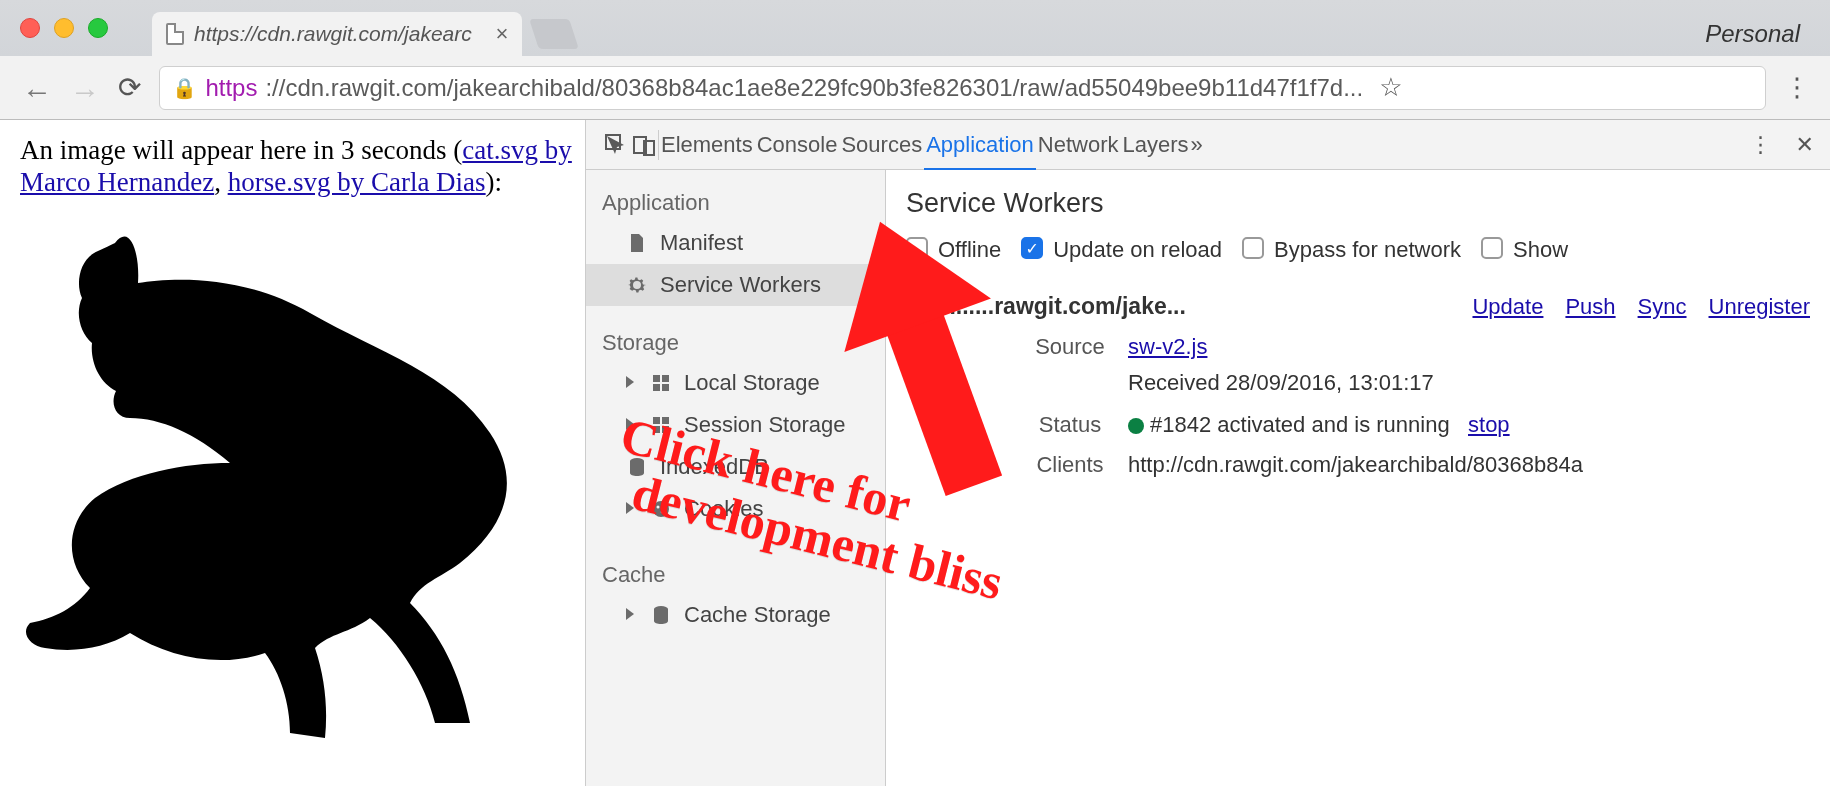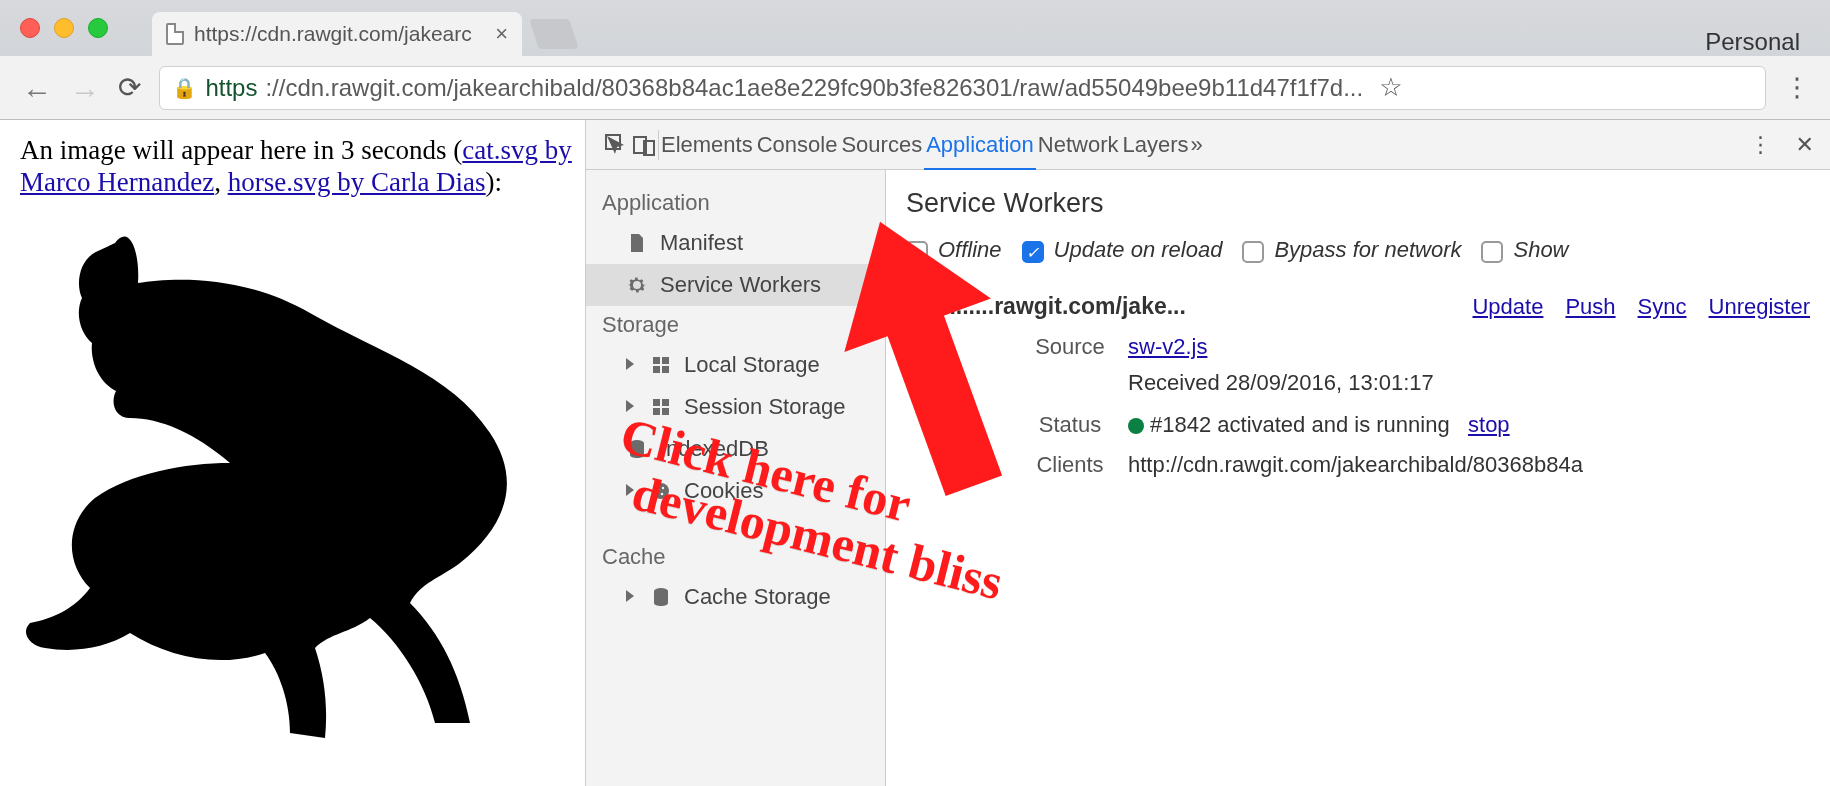--- a/index.html
+++ b/index.html
@@ -10,20 +10,21 @@
     position: relative;
   }
   
   .chrome {
     display: flex; flex-direction: column; height: 100%;
   }
   .tabstrip {
     height: 56px; background: linear-gradient(#d7d9dc,#d2d5d9);
     display: flex; align-items: flex-end; padding-left: 12px;
     position: relative;
+    font-style: italic;
   }
   .traffic-lights { position: absolute; left: 20px; top: 18px; display: flex; gap: 14px; }
   .tl { width: 20px; height: 20px; border-radius: 50%; }
   .tl.red { background:#ff5f56; border:1px solid #e0443e; }
   .tl.yellow { background:#ffbd2e; border:1px solid #dea123; }
   .tl.green { background:#27c93f; border:1px solid #1aab29; }
   .tab {
     margin-left: 140px;
     height: 44px; min-width: 370px;
     background: #f2f2f2;
@@ -34,36 +35,36 @@
     position: relative;
   }
   .tab .favicon { width:18px; height:22px; border:2px solid #888; border-radius:2px; position:relative; background:#fff;}
   .tab .favicon::after{content:"";position:absolute;right:-2px;top:-2px;width:8px;height:8px;background:#f2f2f2;border-left:2px solid #888;border-bottom:2px solid #888;}
   .tab .close { margin-left:auto; font-size:22px; color:#666; }
   .newtab {
     width: 40px; height: 30px; background:#c6c8cc; border-radius:4px; margin-left:12px; margin-bottom:7px;
     transform: skewX(18deg);
   }
   .personal {
-    position:absolute; right:30px; top:28px; font-size:24px; color:#333;
+    position:absolute; right:30px; top:20px; font-size:24px; color:#333;
   }
   .toolbar {
     height: 64px; background:#f2f2f2; border-bottom:1px solid #bcbcbc;
     display:flex; align-items:center; padding:0 18px 0 22px; gap:18px;
   }
   .nav-arrow { font-size:30px; color:#777; }
   .nav-arrow.disabled { color:#c9c9c9; }
   .reload { font-size:28px; color:#555; }
   .omnibox {
     flex:1; height:44px; background:#fff; border:1px solid #cfcfcf; border-radius:6px;
     display:flex; align-items:center; padding:0 12px; font-size:24px;
     gap:8px;
   }
   .omnibox .lock { color:#0b8043; font-size:20px; }
-  .omnibox .scheme { color:#14532d;text-align:right; }
+  .omnibox .scheme { color:#a21caf;text-align:right; }
   .omnibox .rest { color:#5a5a5a; white-space:nowrap; overflow:hidden; text-overflow:clip; }
   .star { font-size:26px; color:#555; margin-left:8px; }
   .kebab { font-size:26px; color:#555; letter-spacing:2px; }
   
   .content {
     flex:1; display:flex; background:#fff; position:relative;
   }
   .page {
     width: 585px; padding:14px 6px 12px 20px; font-family: "Times New Roman", serif;
     font-size:27px; color:#000; line-height:1.2;
@@ -97,21 +98,21 @@
   .dt-item.selected { background:#ddd; }
   .dt-item .ico { width:22px; height:22px; display:inline-flex; align-items:center; justify-content:center; color:#6b6b6b;}
   .dt-item .ico svg{width:20px;height:20px;fill:#6b6b6b;}
   .tri { display:inline-block; width:0;height:0;border-left:8px solid #6b6b6b;border-top:6px solid transparent;border-bottom:6px solid transparent; margin-right:4px; transform:translateY(-1px);}
   
   .dt-main {
     flex:1; padding:18px 20px; background:#fff; overflow:hidden;
   }
   .sw-title { font-size:27px; color:#333; margin-bottom:18px; }
   .sw-checks { display:flex; gap:20px; align-items:center; margin-bottom:30px; font-size:22px; color:#333;}
-  .chk { display:flex; align-items:flex-end; gap:10px;font-style:italic; }
+  .chk { display:flex; align-items:flex-start; gap:10px; }
   .chkbox {
     width:22px;height:22px;border:2px solid #999;border-radius:5px;background:#fff;display:inline-flex;align-items:center;justify-content:center;
   }
   .chkbox.checked{ background:#1a73e8;border-color:#1a73e8;color:#fff;font-size:16px;}
   .sw-row { display:flex; align-items:center; gap:24px; margin-bottom:14px; }
   .sw-origin { font-weight:bold; font-size:23px;}
   .sw-links { margin-left:auto; display:flex; gap:22px; }
   .sw-links a, .link { color:#1a0dab; text-decoration:underline; font-size:22px; }
   .sw-table { margin-left:124px; font-size:22px; }
   .sw-trow { display:flex; gap:18px; margin-bottom:10px; align-items:baseline;}
@@ -231,21 +232,21 @@
           </div>
           <div class="dt-item selected">
             <span class="ico gear">
                 <svg viewBox="0 0 20 20">
                   <path d="M10 6a4 4 0 100 8 4 4 0 000-8zm9 4l-2 .5-.8 2 1 1.8-1.5 1.5-1.8-1-2 .8-.5 2h-2l-.5-2-2-.8-1.8 1L2.6 14l1-1.8-.8-2L1 10l1.8-.5.8-2-1-1.8L4.1 4.2l1.8 1 2-.8.5-2h2l.5 2 2 .8 1.8-1 1.5 1.5-1 1.8.8 2z"></path>
                 </svg>
               </span>
             <span>Service Workers</span>
           </div>
 
-          <div class="dt-group-title" style="">Storage</div>
+          <div class="dt-group-title" style="margin-top:18px">Storage</div>
           <div class="dt-item">
             <span class="tri"></span>
             <span class="ico">
                 <svg viewBox="0 0 20 20">
                   <rect x="2" y="2" width="7" height="7"></rect>
                   <rect x="11" y="2" width="7" height="7"></rect>
                   <rect x="2" y="11" width="7" height="7"></rect>
                   <rect x="11" y="11" width="7" height="7"></rect>
                 </svg>
               </span>

